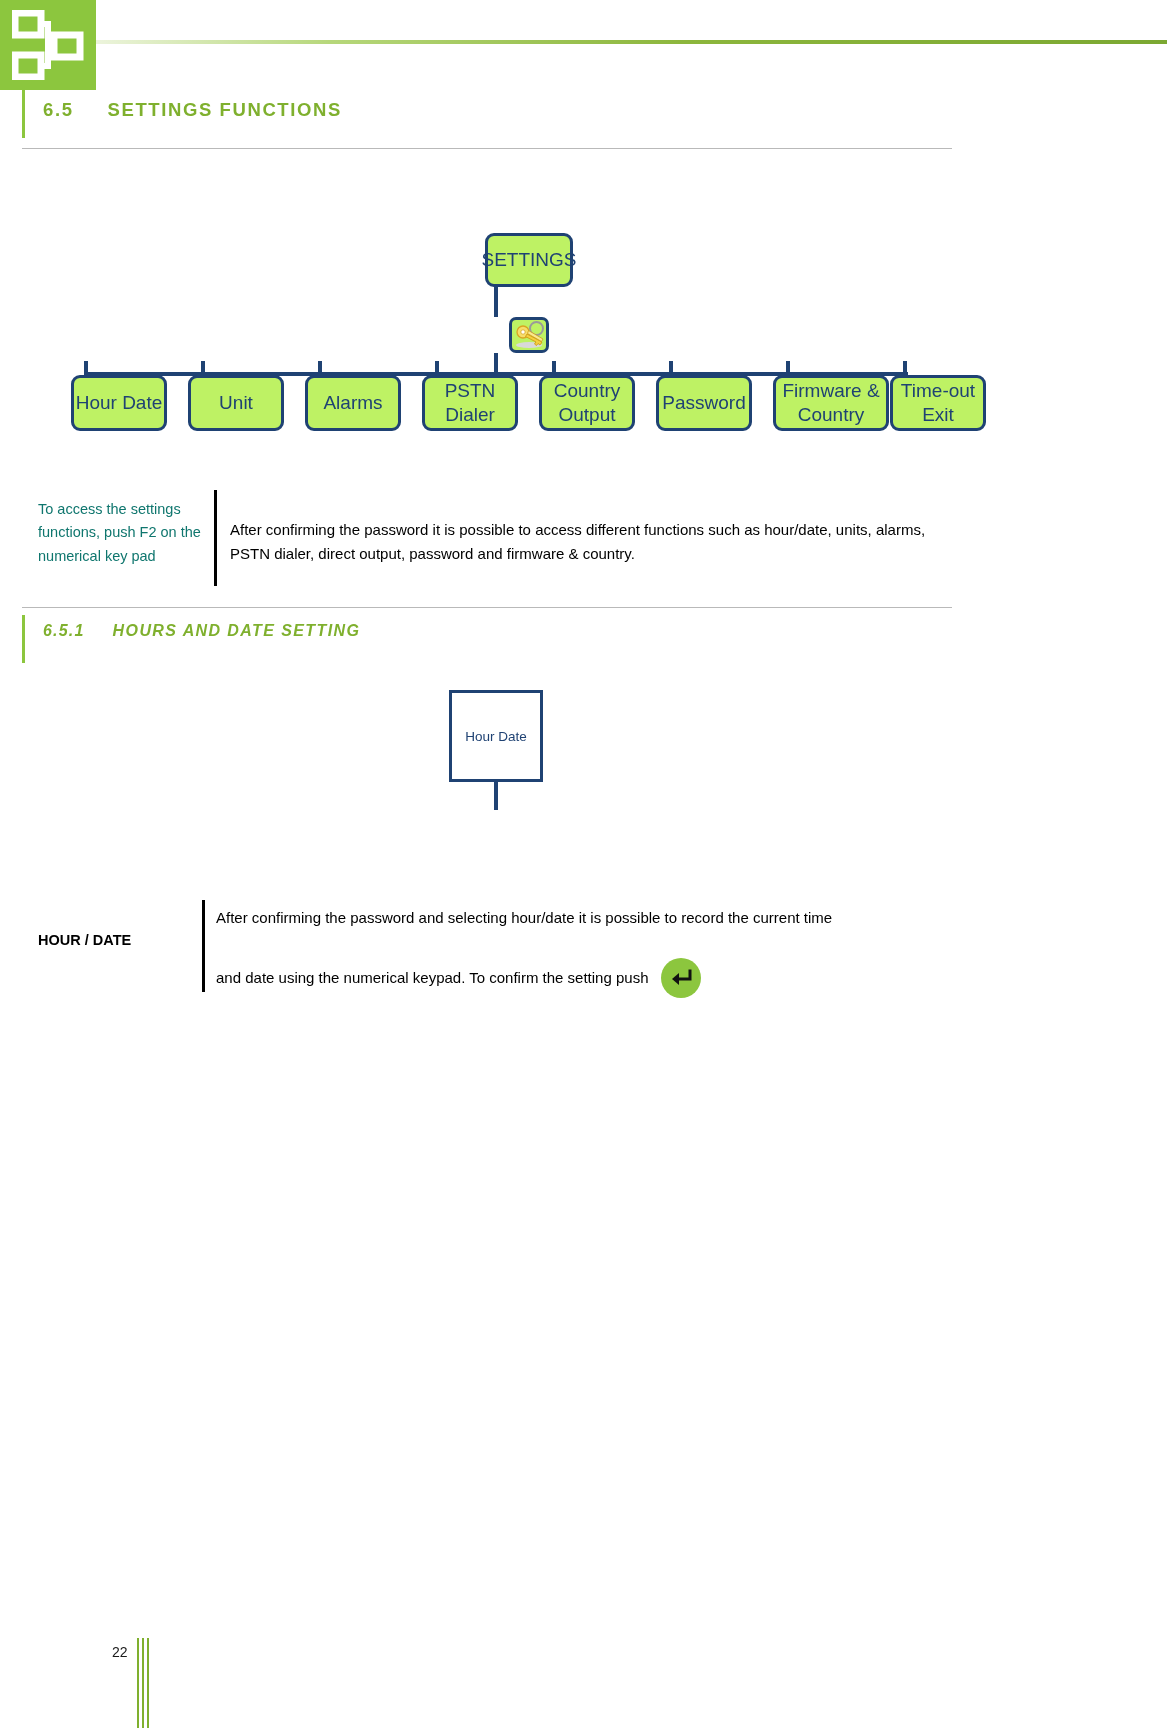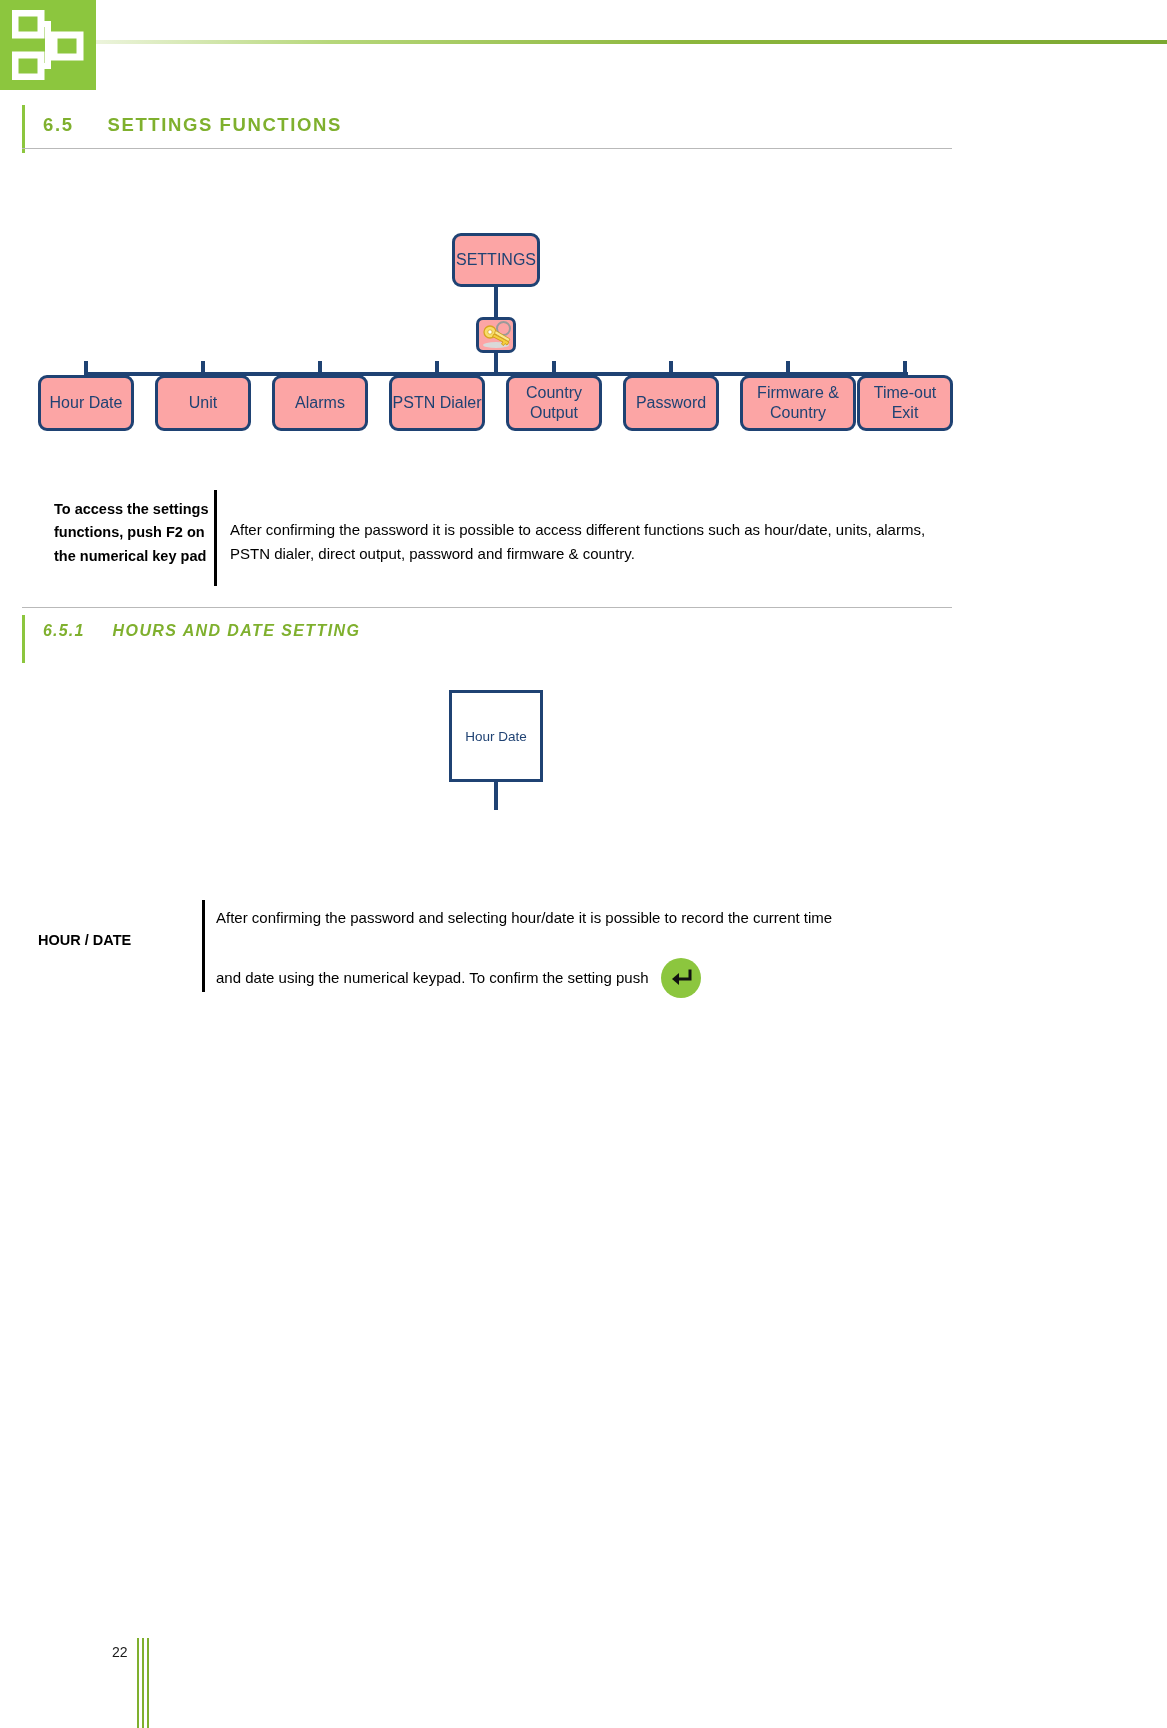--- a/index.html
+++ b/index.html
@@ -33,21 +33,21 @@
     top: 40px;
     width: 1071px;
     height: 4px;
     background: linear-gradient(to right, #ecf4dc 0%, #b6d77a 22%, #8cb63c 55%, #7ba832 100%);
   }
 
   
   .sec-heading {
     position: absolute;
     left: 22px;
-    top: 105px;
+    top: 90px;
     width: 930px;
     height: 48px;
     border-left: 3px solid #8cc63e;
     box-sizing: border-box;
     text-decoration: underline;
   }
   .sec-heading .h-inner {
     position: absolute;
     left: 18px;
     top: 9px;
@@ -76,29 +76,30 @@
     background: #b9b9b9;
   }
 
   
   .diagram1 { position: absolute; left: 0; top: 215px; width: 1167px; height: 240px; }
 
   .node {
     position: absolute;
     border: 3px solid #1f4273;
     border-radius: 9px;
-    background: #fca5a5;
+    background: #bef264;
     box-sizing: border-box;
     color: #1f4273;
-    font-size: 16px;
+    font-size: 19px;
     display: flex;
     align-items: center;
     justify-content: center;
     text-align: center;
     line-height: 1.25;
+    margin-left: 33px;
   }
   .node.root {
     left: 452px; top: 18px; width: 88px; height: 54px;
   }
   .node.keys {
     left: 476px; top: 102px; width: 40px; height: 36px;
     border-width: 3px; border-radius: 7px;
     overflow: hidden;
   }
   .leaf { top: 160px; height: 56px; }
@@ -107,26 +108,26 @@
   .v-root-keys { left: 494px; top: 72px; width: 4px; height: 30px; }
   .v-keys-bus  { left: 494px; top: 138px; width: 4px; height: 22px; }
   .h-bus       { left: 84px;  top: 157px; width: 824px; height: 4px; }
 
   .stem { position: absolute; width: 4px; height: 14px; background: #1f4273; top: 146px; }
 
   
   .callout1 { position: absolute; left: 38px; top: 490px; width: 920px; }
   .callout-label {
     position: absolute;
-    left: 16px; top: 8px;
+    left: 0; top: 8px;
     width: 175px;
     font-size: 14.5px;
-    font-weight: bold;
+    font-weight: normal;
     line-height: 1.62;
-    color: #000000;
+    color: #0f766e;
   }
   .callout-bar {
     position: absolute;
     left: 176px; top: 0;
     width: 3px; height: 96px;
     background: #000;
   }
   .callout-body {
     position: absolute;
     left: 192px; top: 28px;

